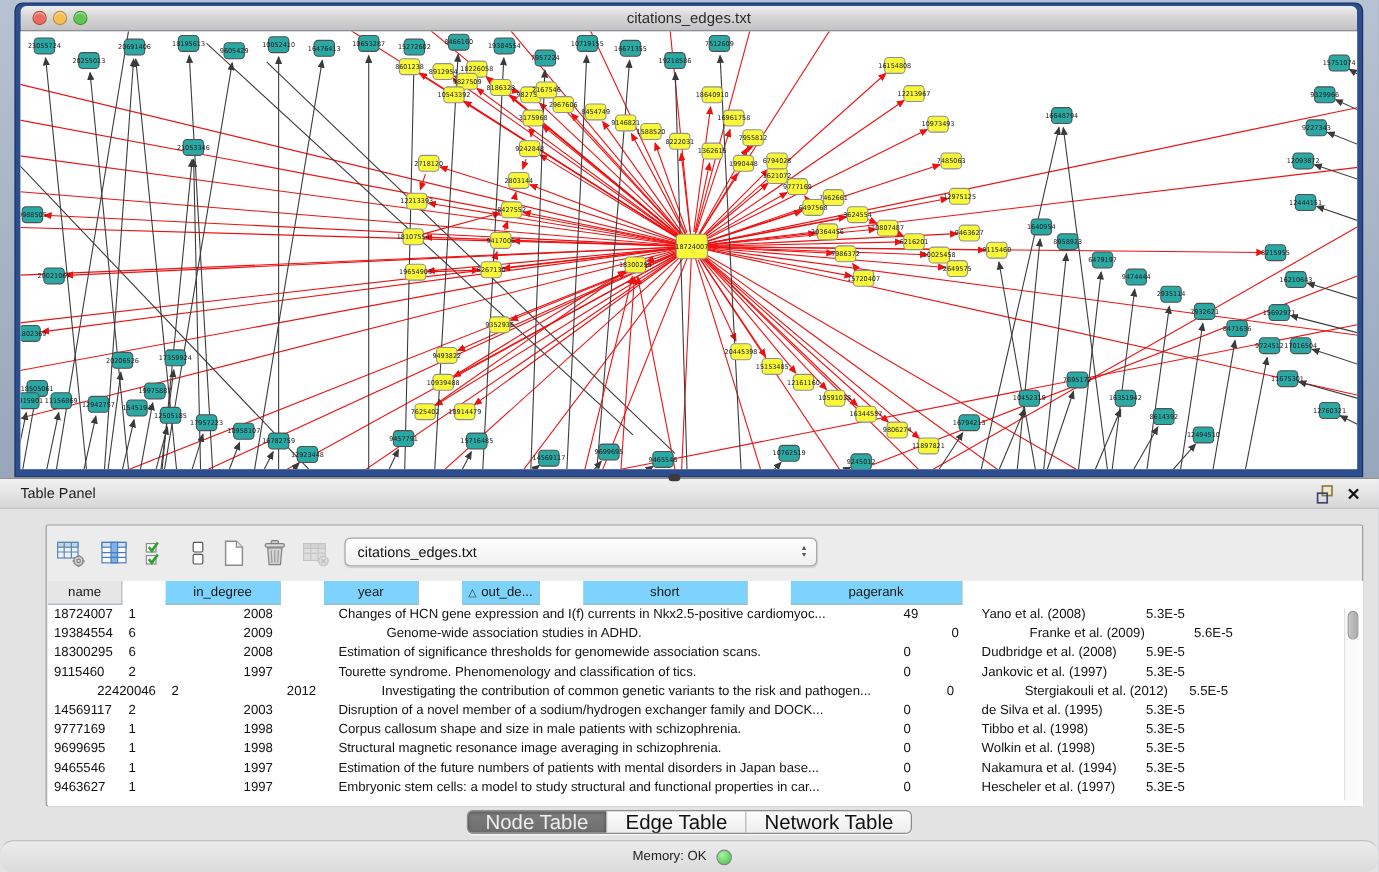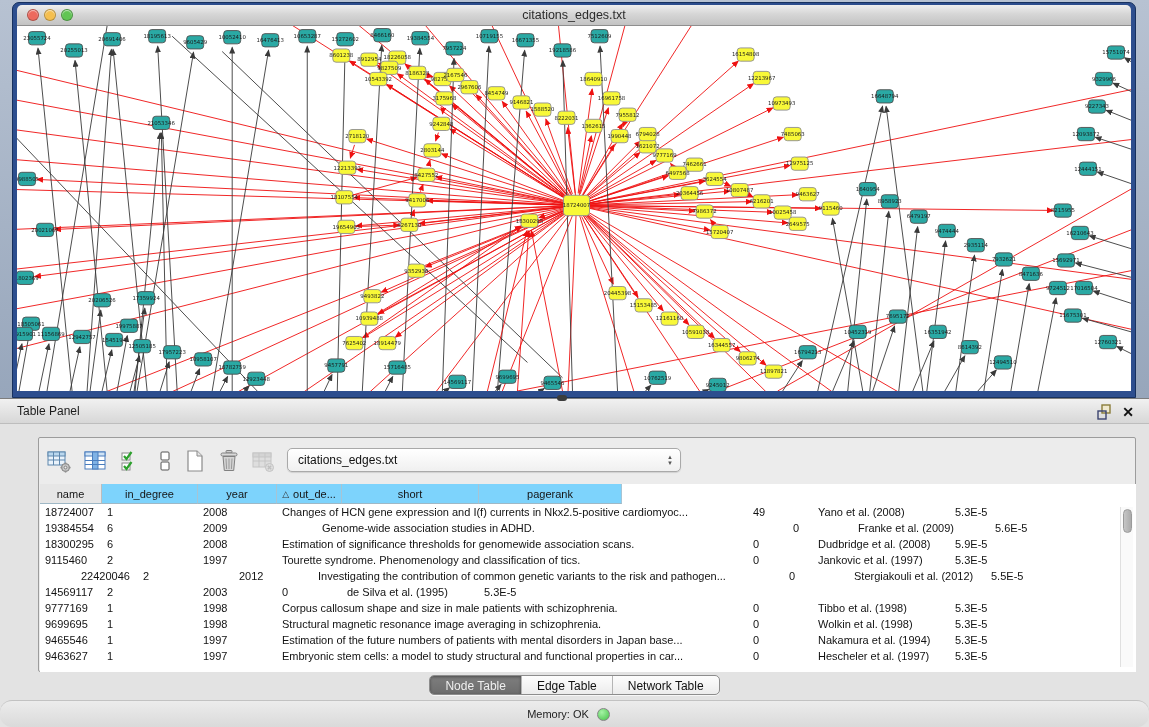--- a/index.html
+++ b/index.html
@@ -43,40 +43,40 @@
     font-size:14px; color:#222; }
   .combo { position:absolute; left:248px; top:10px; width:394px; height:24px;
     background:linear-gradient(180deg,#ffffff,#f0f0f0); border:1px solid #a9a9a9;
     border-radius:5px; box-shadow:0 1px 1px rgba(0,0,0,.12);
     display:flex; align-items:center; cursor:pointer; }
   .combo .cval { flex:1; font-size:12px; color:#111; padding-left:10px; }
   .combo .stepper { width:16px; display:flex; flex-direction:column; align-items:center;
     line-height:6px; font-size:6px; color:#555; padding-right:4px; }
   .tablewrap { position:absolute; left:1px; top:46px; width:1096px; height:188px;
     background:#ffffff; overflow:hidden; }
-  .thead { display:flex; height:20px; }
+  .thead { display:flex; height:20px;gap:36px; }
   .th { flex:0 0 auto; background:#7dd3fc; border-right:1px solid #a7c4d4;
     border-bottom:1px solid #9fb8c6; font-size:11px; color:#151515;
     display:flex; align-items:center; justify-content:center; cursor:pointer; }
   .th.gray { background:#e6e6e6; border-right:1px solid #bcbcbc; }
   .th .sortg { font-size:9px; margin-right:4px; color:#333; }
   .trow { display:flex; height:16px; }
   .td { flex:0 0 auto; font-size:11px; color:#121212; line-height:16px;
     padding-left:5px; white-space:nowrap; overflow:hidden; }
   .vscroll { position:absolute; right:3px; top:23px; width:13px; height:160px;
     background:#fafafa; border-left:1px solid #e0e0e0; }
   .vthumb { position:absolute; left:2px; top:2px; width:9px; height:24px;
     background:linear-gradient(90deg,#c6c6c6,#ababab); border-radius:5px;
     border:1px solid #9a9a9a; cursor:pointer; }
   .tabbar { position:absolute; left:0; top:277px; width:100%; display:flex;
     justify-content:center; }
   .segmented { display:inline-flex; height:20px; border:1px solid #8d8d8d;
     border-radius:5px; overflow:hidden;
     background:linear-gradient(180deg,#fdfdfd,#ececec); box-shadow:0 1px 0 rgba(255,255,255,.7); }
-  .seg { font-size:12px; color:#111; line-height:20px; padding:0 15px; cursor:pointer;
+  .seg { font-size:17px; color:#111; line-height:20px; padding:0 15px; cursor:pointer;
     border-left:1px solid #b5b5b5; }
   .seg:first-child { border-left:none; }
   .seg.active { background:linear-gradient(180deg,#7e7e7e,#6d6d6d); color:#efefef;
     box-shadow:inset 0 1px 3px rgba(0,0,0,.4); }
   .statusbar { position:absolute; left:0; bottom:0; width:100%; height:27px;
     border-top:1px solid #c2c2c2; background:linear-gradient(180deg,#ececec,#dadada);
     display:flex; align-items:center; justify-content:center;border-radius:12px; }
   .memlabel { font-size:11px; color:#222; margin-right:8px; }
   .led { width:13px; height:13px; border-radius:50%; margin-right:12px;
     border:1px solid #848484; }
@@ -720,20 +720,21 @@
             <div class="td" style="width: 79px;">2012</div>
             <div class="td" style="width: 471px;">Investigating the contribution of common genetic variants to the risk and pathogen...</div>
             <div class="td" style="width: 65px;">0</div>
             <div class="td" style="width: 137px;">Stergiakouli et al. (2012)</div>
             <div class="td" style="width: 143px;">5.5E-5</div>
           </div>
           <div class="trow">
             <div class="td" style="width: 62px;">14569117</div>
             <div class="td" style="width: 96px;">2</div>
             <div class="td" style="width: 79px;">2003</div>
+            <div class="td" style="width: 471px;">Disruption of a novel member of a sodium/hydrogen exchanger family and DOCK...</div>
             <div class="td" style="width: 65px;">0</div>
             <div class="td" style="width: 137px;">de Silva et al. (1995)</div>
             <div class="td" style="width: 143px;">5.3E-5</div>
           </div>
           <div class="trow">
             <div class="td" style="width: 62px;">9777169</div>
             <div class="td" style="width: 96px;">1</div>
             <div class="td" style="width: 79px;">1998</div>
             <div class="td" style="width: 471px;">Corpus callosum shape and size in male patients with schizophrenia.</div>
             <div class="td" style="width: 65px;">0</div>

